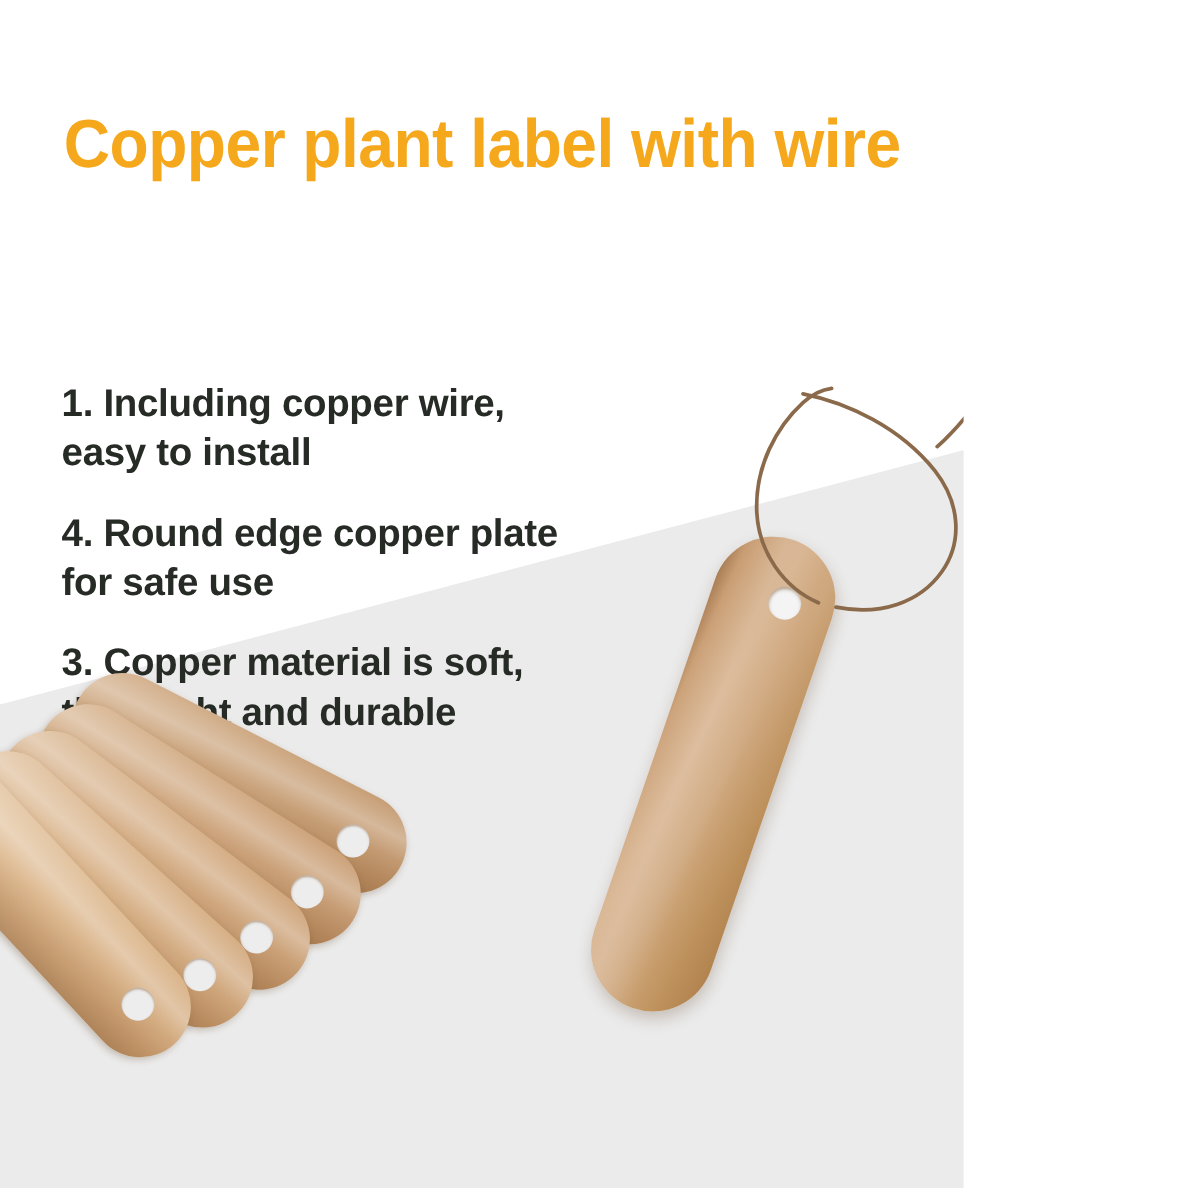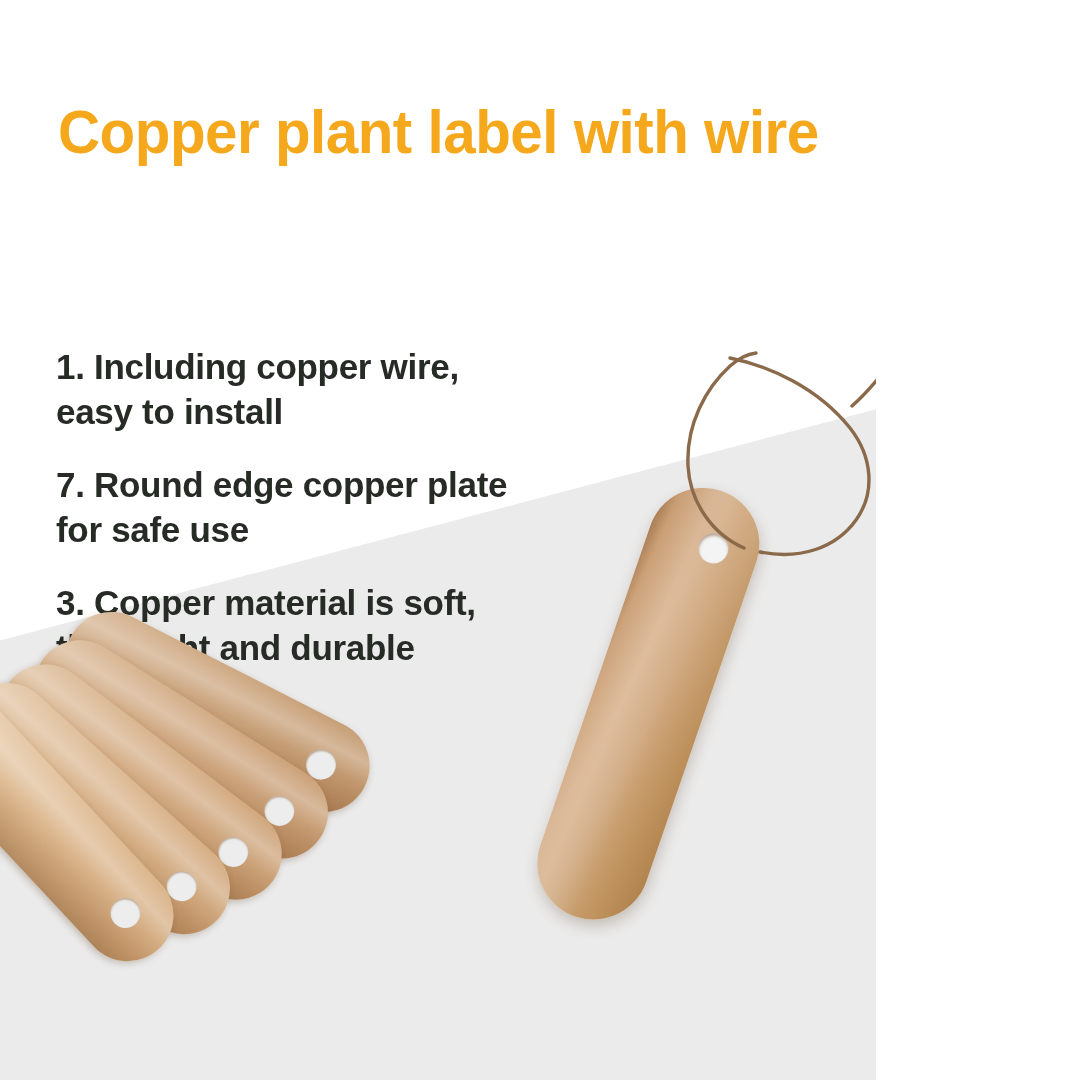--- a/index.html
+++ b/index.html
@@ -250,17 +250,17 @@
         <path d="M 896 356
                  C 884 372, 868 392, 852 406"></path>
       </g>
     </svg>
   </div>
 
   <div class="title">Copper plant label with wire</div>
 
   <div class="bullets">
     <div class="bullet">1. Including copper wire, easy to install</div>
-    <div class="bullet">7. Round edge copper plate for safe use</div>
+    <div class="bullet">4. Round edge copper plate for safe use</div>
     <div class="bullet">3. Copper material is soft, thin, light and durable</div>
   </div>
 
 </div>
 
 </body></html>

